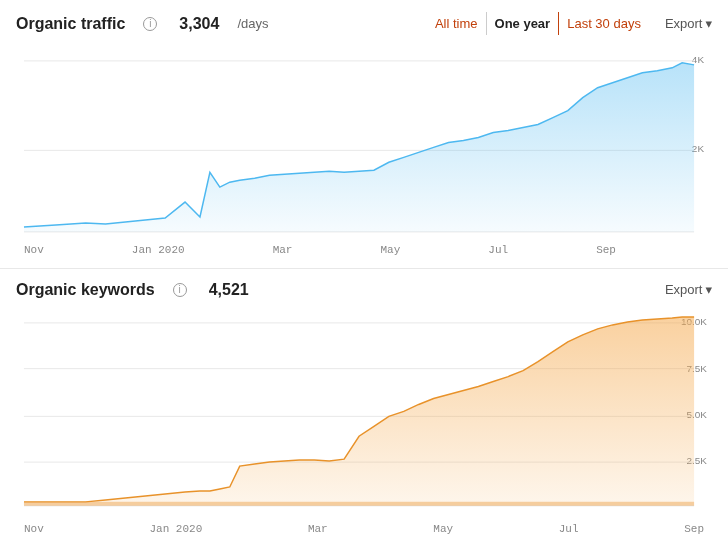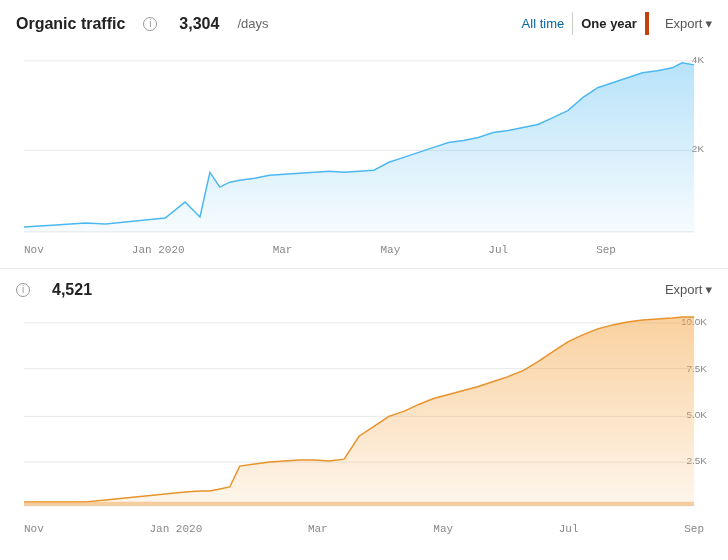--- a/index.html
+++ b/index.html
@@ -54,33 +54,33 @@
       color: #666;
       font-weight: normal;
     }
     .controls-group {
       display: flex;
       align-items: center;
       gap: 0;
     }
     .time-btn {
       font-size: 13px;
-      color: #0369a1;
+      color: #c2410c;
       background: none;
       border: none;
       cursor: pointer;
       padding: 4px 8px;
       text-decoration: none;
     }
     .time-btn.active {
       color: #222;
       font-weight: 600;
       text-decoration: none;
       border-left: 1px solid #ccc;
-      border-right: 4px solid #c2410c;
+      border-right: 1px solid #c2410c;
     }
     .export-btn {
       font-size: 13px;
       color: #555;
       background: none;
       border: none;
       cursor: pointer;
       display: flex;
       align-items: center;
       gap: 3px;
@@ -115,20 +115,21 @@
   <div class="section-header">
     <div class="section-title-group">
       <span class="section-title">Organic traffic</span>
       <span class="info-icon">i</span>
       <span class="metric-value">3,304</span>
       <span class="metric-unit">/days</span>
     </div>
     <div class="controls-group">
       <button class="time-btn">All time</button>
       <button class="time-btn active">One year</button>
+      <button class="time-btn">Last 30 days</button>
       <button class="export-btn">
         <span>Export</span>
         <span>▾</span>
       </button>
     </div>
   </div>
 
   <div class="chart-container">
     <svg class="chart-svg" viewBox="0 0 700 200" xmlns="http://www.w3.org/2000/svg">
 
@@ -156,20 +157,21 @@
       <span>Jul</span>
       <span>Sep</span>
       <span></span>
     </div>
   </div>
 </div>
 
 <div class="section" style="border-bottom:none;">
   <div class="section-header">
     <div class="section-title-group">
+      <span class="section-title">Organic keywords</span>
       <span class="info-icon">i</span>
       <span class="metric-value">4,521</span>
     </div>
     <div class="controls-group">
       <button class="export-btn">
         <span>Export</span>
         <span>▾</span>
       </button>
     </div>
   </div>

